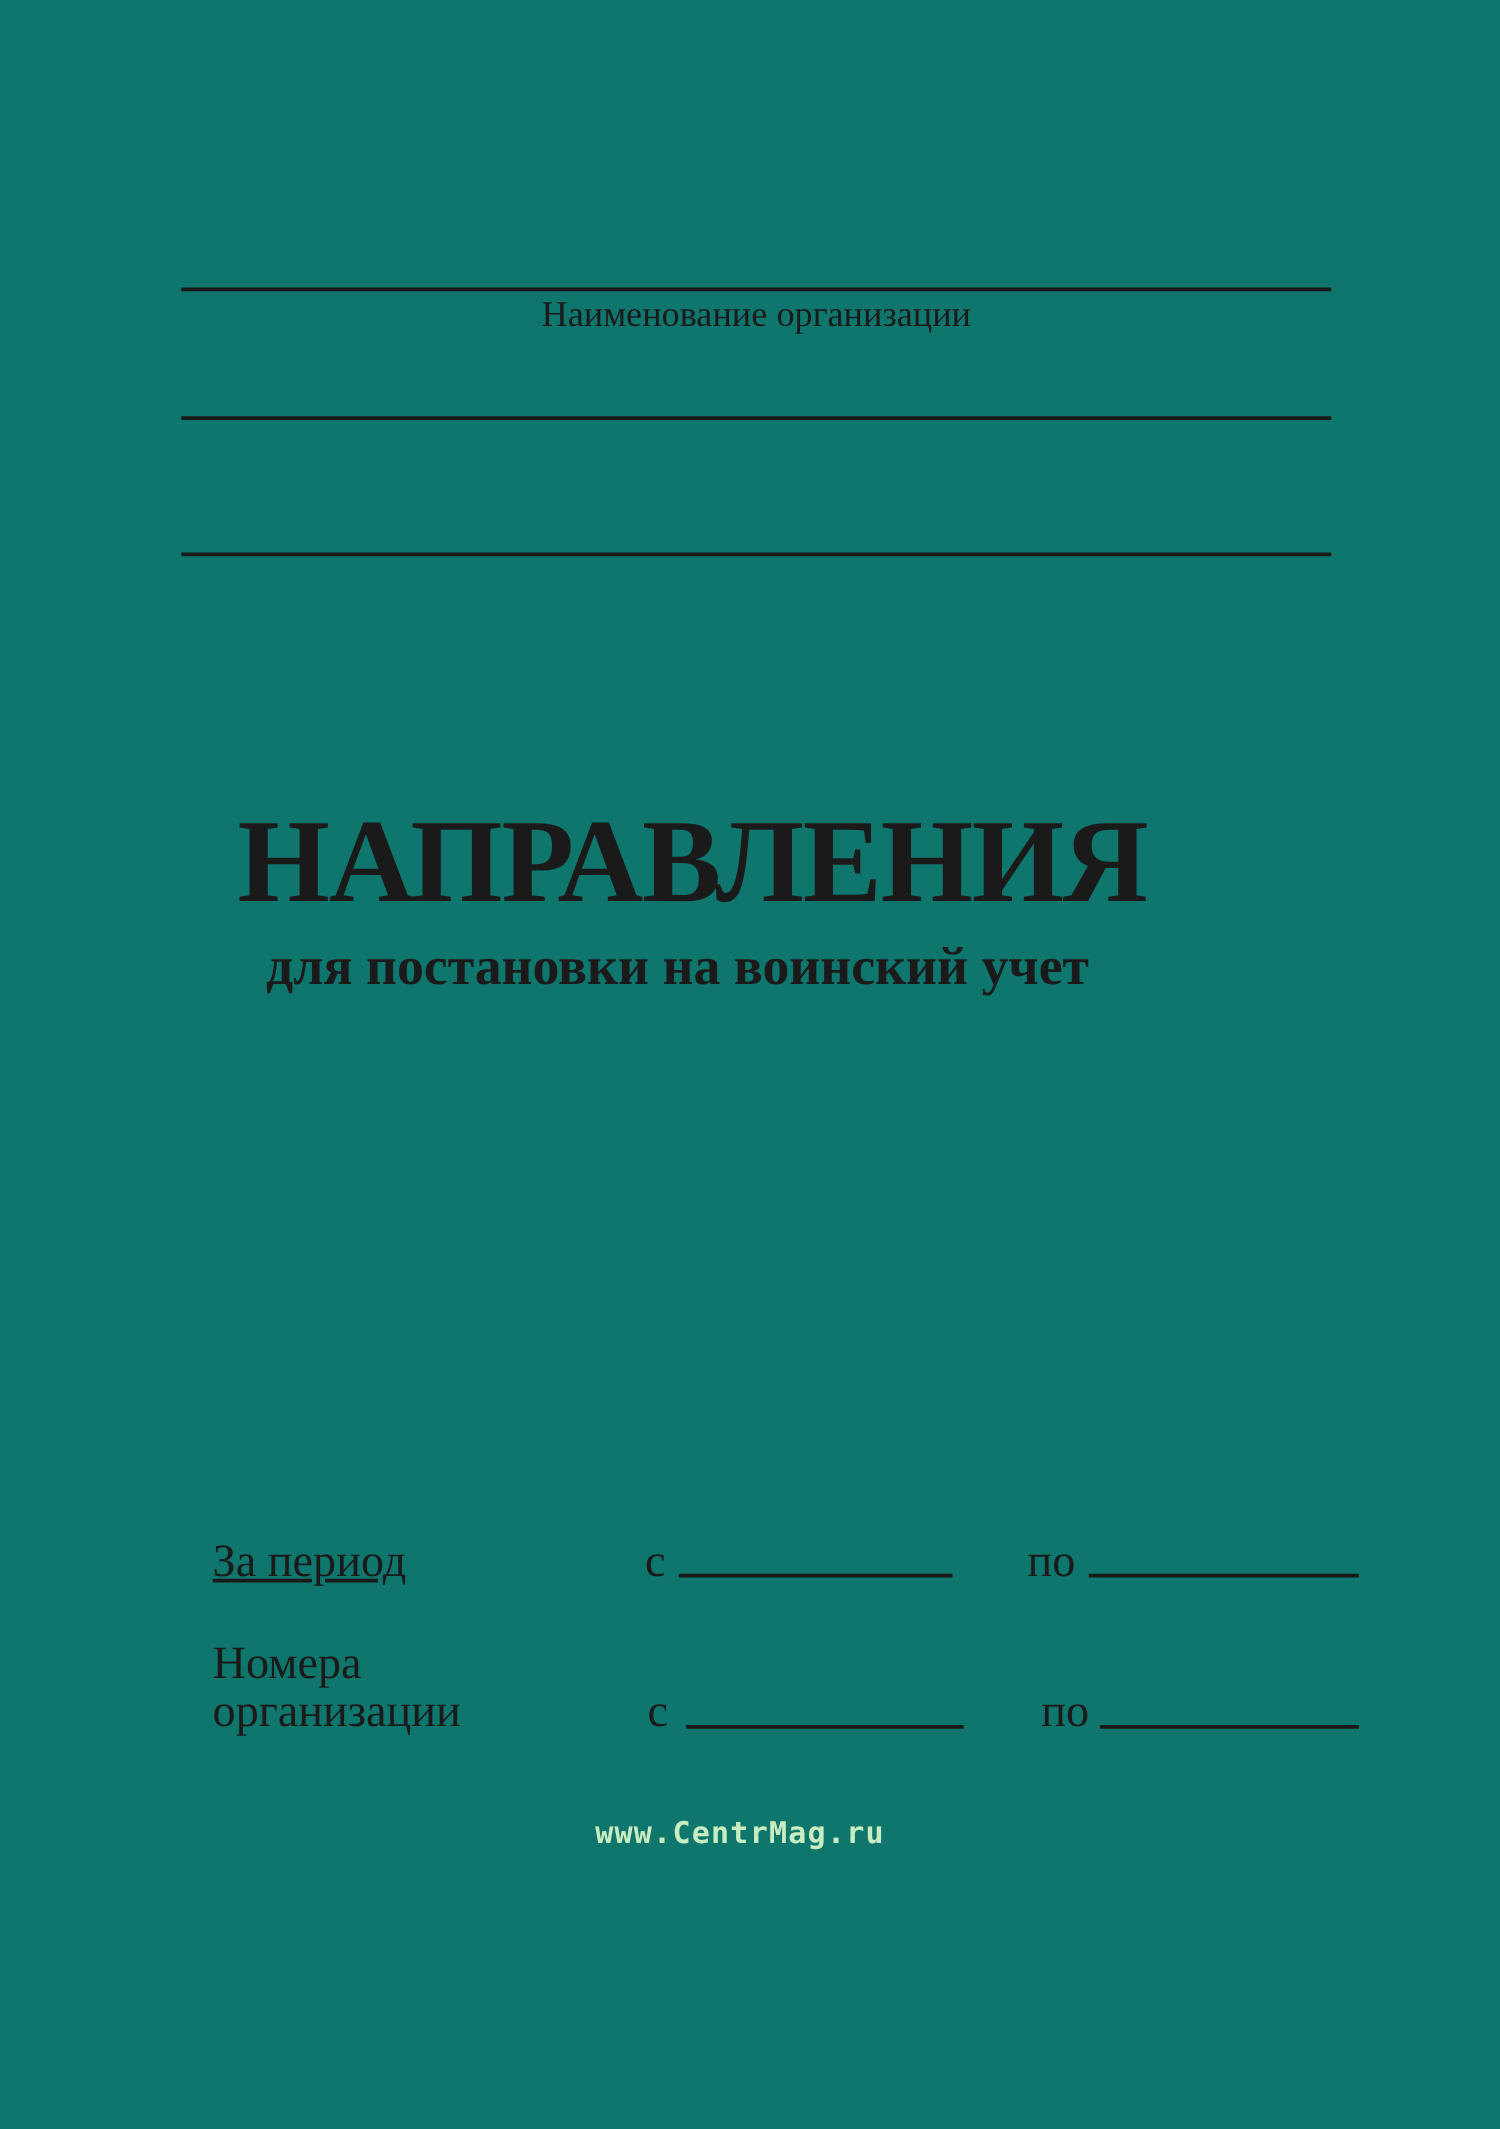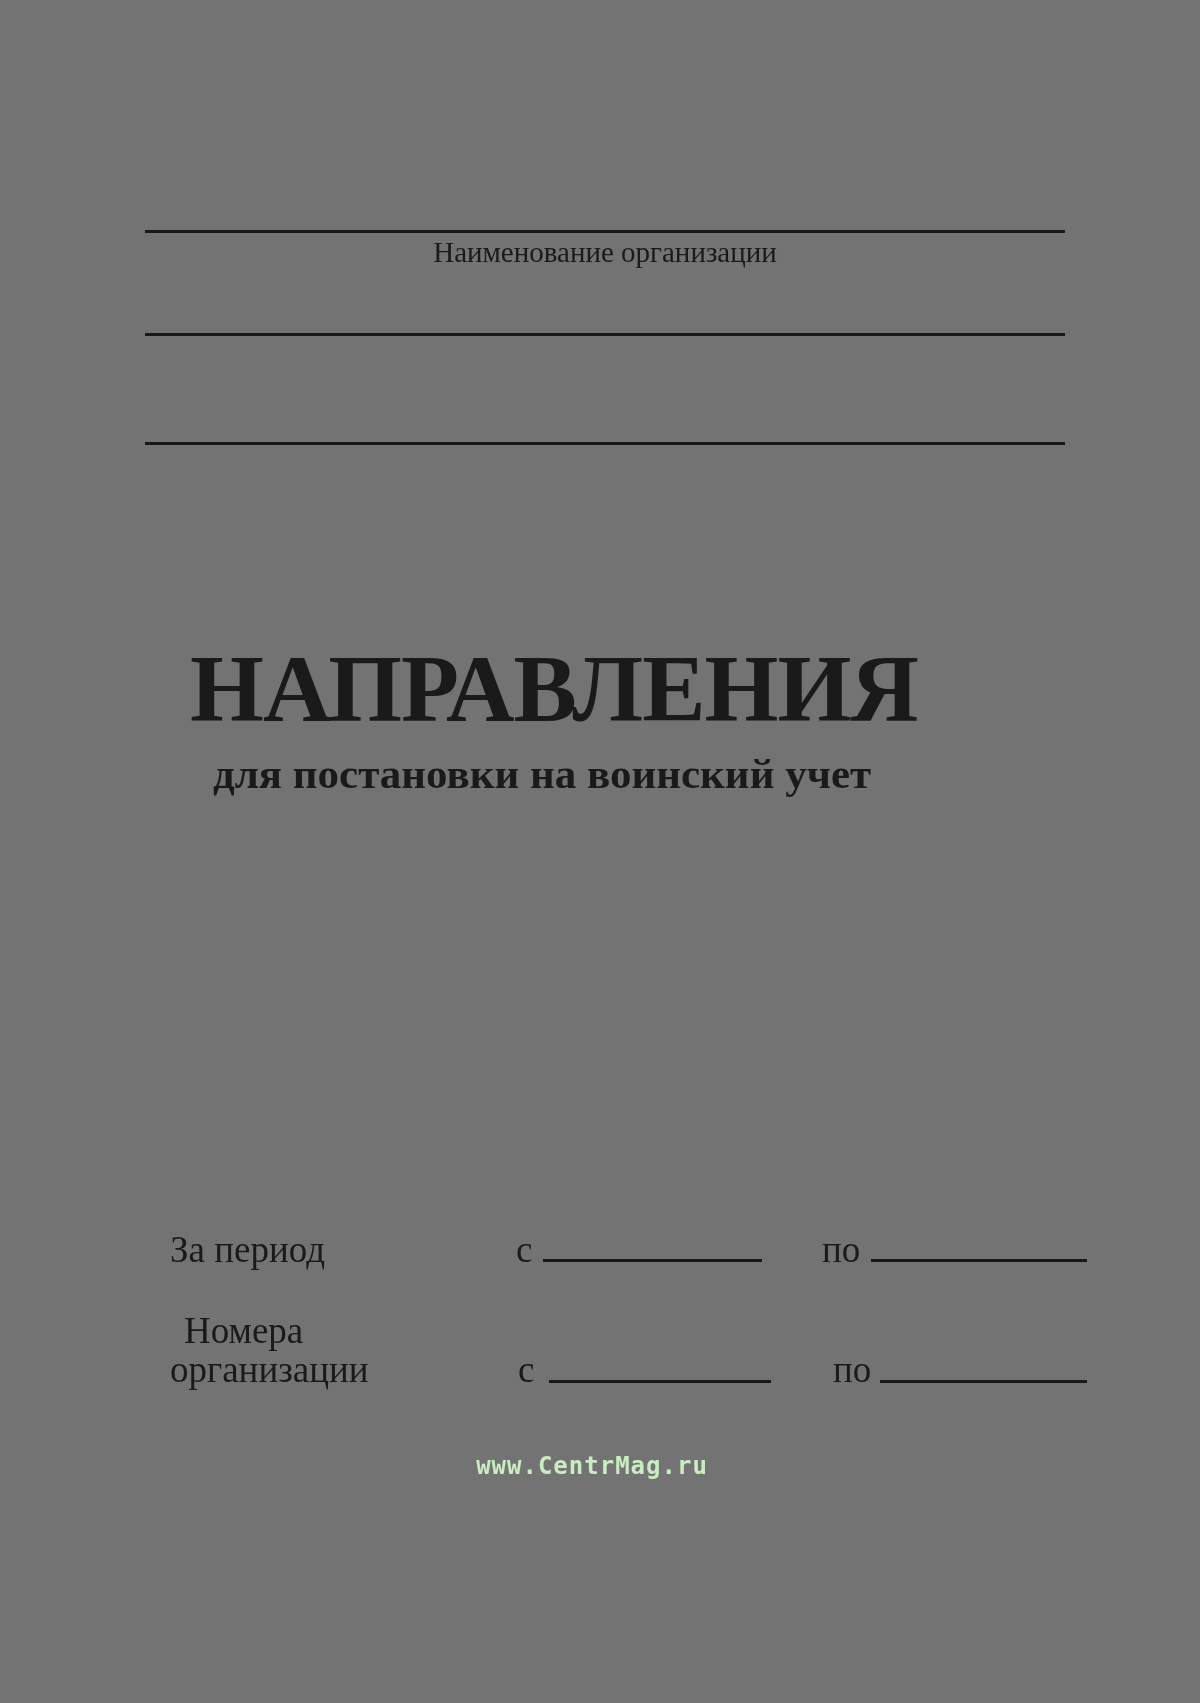--- a/index.html
+++ b/index.html
@@ -4,21 +4,21 @@
 <style>
   html, body {
     margin: 0;
     padding: 0;
     background: #ffffff;
   }
   .page {
     position: relative;
     width: 1200px;
     height: 1703px;
-    background: #737373;
+    background: #0f766e;
     font-family: "Liberation Serif", serif;
     color: #1a1a1a;
     overflow: hidden;
   }
   .rule {
     position: absolute;
     height: 0;
     border-bottom: 3px solid #191919;
   }
   .org-rule-1 { top: 230px; left: 145px; width: 920px; }
@@ -56,24 +56,24 @@
     font-weight: bold;
     line-height: 1.1;
     white-space: nowrap;
   }
   .field-text {
     position: absolute;
     font-size: 37px;
     line-height: 1.1;
     white-space: nowrap;
   }
-  .period-label    { top: 1230px; left: 170px; }
+  .period-label    { top: 1230px; left: 170px; text-decoration: underline; }
   .period-from     { top: 1230px; left: 516px; }
   .period-to       { top: 1230px; left: 822px; }
-  .numbers-label-1 { top: 1311px; left: 184px; }
+  .numbers-label-1 { top: 1311px; left: 170px; }
   .numbers-label-2 { top: 1350px; left: 170px; }
   .numbers-from    { top: 1350px; left: 518px; }
   .numbers-to      { top: 1350px; left: 833px; }
   .blank {
     position: absolute;
     height: 0;
     border-bottom: 3px solid #191919;
   }
   .period-from-line  { top: 1259px; left: 543px; width: 219px; }
   .period-to-line    { top: 1259px; left: 871px; width: 216px; }

